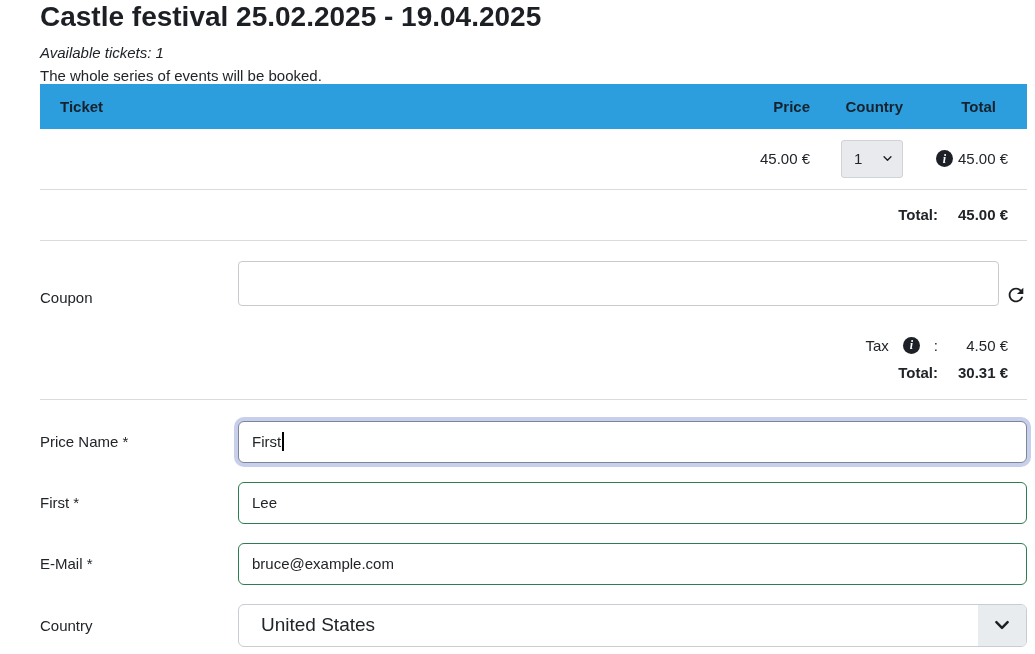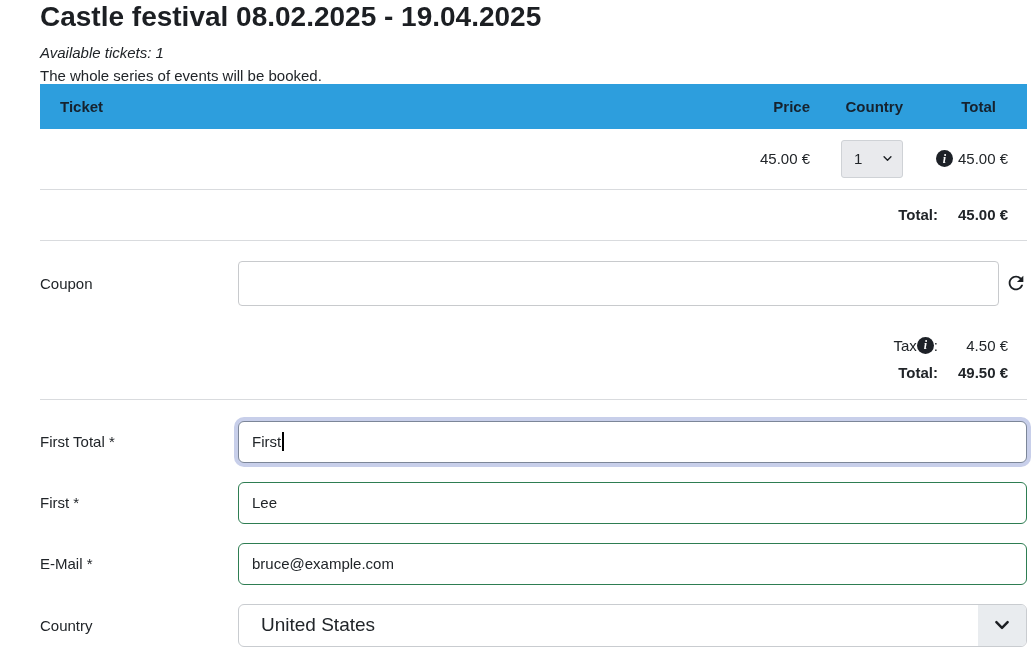--- a/index.html
+++ b/index.html
@@ -36,32 +36,32 @@
   .info-badge{display:inline-flex;align-items:center;justify-content:center;flex:0 0 auto;
               width:17px;height:17px;border-radius:50%;background:#1d2127;color:#fff;
               font-family:"Liberation Serif","DejaVu Serif",serif;font-weight:bold;font-style:italic;
               font-size:12px;line-height:1;cursor:pointer;}
   .t-total{display:flex;align-items:center;justify-content:flex-end;height:51px;padding-right:19px;
            font-size:15px;font-weight:bold;border-bottom:1px solid var(--divider);}
   .t-total .val{display:inline-block;width:70px;text-align:right;}
 
   
   .mid{padding-top:20px;padding-bottom:13px;border-bottom:1px solid var(--divider);}
-  .coupon-row{display:flex;align-items:center;}
+  .coupon-row{display:flex;align-items:flex-end;}
   .field-label{width:198px;flex:0 0 auto;font-size:15px;}
   .coupon-input{flex:1;height:45px;border:1px solid #c8cacd;border-radius:4px;padding:0 12px;
                 font-size:15px;font-family:inherit;outline:none;}
   .refresh-btn{flex:0 0 auto;width:26px;display:flex;justify-content:flex-end;align-items:center;
                margin-left:2px;cursor:pointer;}
   .summary{margin-top:26px;}
   .sum-row{display:flex;align-items:center;justify-content:flex-end;height:27px;
            padding-right:19px;font-size:15px;}
   .sum-row .sum-val{display:inline-block;width:70px;text-align:right;}
   .sum-row.bold{font-weight:bold;}
-  .tax-label{display:inline-flex;align-items:center;gap:0;}
+  .tax-label{display:inline-flex;align-items:center;gap:14px;}
 
   
   .form{padding-top:21px;}
   .f-row{display:flex;align-items:center;margin-bottom:19px;}
   .text-input{flex:1;height:42px;border:1px solid var(--input-border);border-radius:6px;
               padding:0 13px;font-size:15px;font-family:inherit;outline:none;
               display:flex;align-items:center;background:#fff;color:var(--text);}
   input.text-input{display:block;line-height:40px;}
   .text-input.valid{border-color:var(--valid);}
   .text-input.focused{border-color:var(--focus-border);box-shadow:0 0 0 4px var(--focus-ring);}
@@ -73,21 +73,21 @@
   .select-box .sel-text{flex:1;padding-left:22px;font-size:19px;}
   .select-box .sel-btn{width:48px;height:100%;background:#e9ecef;display:flex;align-items:center;
                        justify-content:center;}
   .chev{flex:0 0 auto;}
 </style>
 </head>
 <body>
 
 <div class="page">
 
-  <h1 class="title">Castle festival 08.02.2025 - 19.04.2025</h1>
+  <h1 class="title">Castle festival 25.02.2025 - 19.04.2025</h1>
   <p class="avail">Available tickets: 1</p>
   <p class="note">The whole series of events will be booked.</p>
 
   <div>
     <div class="t-head">
       <div class="c-ticket">Ticket</div>
       <div class="c-price">Price</div>
       <div class="c-amount">Country</div>
       <div class="c-total">Total</div>
     </div>
@@ -130,29 +130,29 @@
       <div class="sum-row">
         <span class="tax-label">
           <span>Tax</span>
           <span class="info-badge">i</span>
           <span>:</span>
         </span>
         <span class="sum-val">4.50 €</span>
       </div>
       <div class="sum-row bold">
         <span>Total:</span>
-        <span class="sum-val">49.50 €</span>
+        <span class="sum-val">30.31 €</span>
       </div>
     </div>
   </div>
 
   <div class="form">
 
     <div class="f-row">
-      <label class="field-label">First Total *</label>
+      <label class="field-label">Price Name *</label>
       <div class="text-input focused">
         <span>First</span>
           <span class="caret"></span>
       </div>
     </div>
 
     <div class="f-row">
       <label class="field-label">First *</label>
       <input class="text-input valid" type="text" value="Lee" style="">
     </div>

